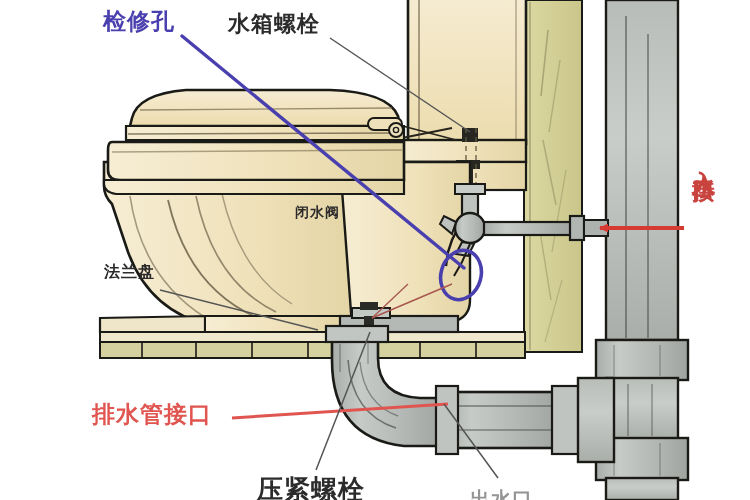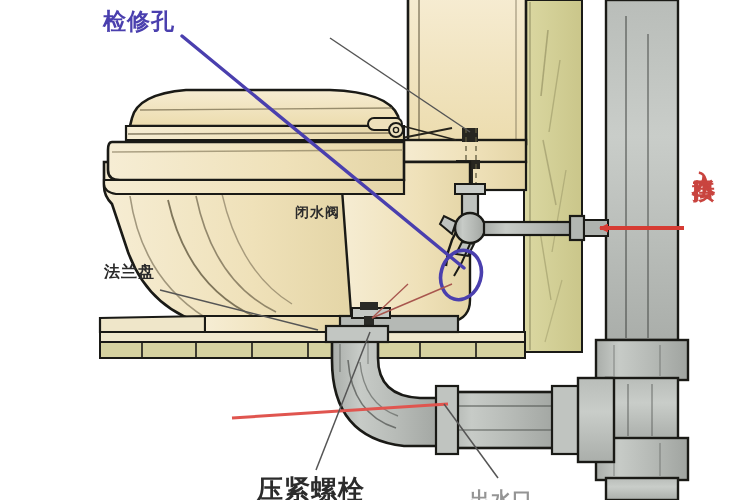--- a/index.html
+++ b/index.html
@@ -278,25 +278,27 @@
 
     <line x1="232" y1="418" x2="448" y2="404" stroke="#e0554f" stroke-width="3"></line>
 
     <line x1="316" y1="470" x2="370" y2="332" stroke="#555555" stroke-width="1.5"></line>
 
     <line x1="498" y1="478" x2="444" y2="404" stroke="#555555" stroke-width="1.5"></line>
   </svg>
 
   <div class="lbl lbl-purple" style="left:103px; top:10px; font-size:23px;">检修孔</div>
 
+  <div class="lbl lbl-black" style="left:228px; top:12px; font-size:22px;">水箱螺栓</div>
 
   <div class="lbl lbl-black" style="left:295px; top:206px; font-size:14px;">闭水阀</div>
 
   <div class="lbl lbl-black" style="left:104px; top:264px; font-size:16px;">法兰盘</div>
 
   <div class="lbl lbl-red lbl-vert" style="left:692px; top:152px; font-size:23px;">入水接口</div>
 
+  <div class="lbl lbl-red" style="left:92px; top:403px; font-size:23px; color:#e0554f;">排水管接口</div>
 
   <div class="lbl lbl-black" style="left:257px; top:476px; font-size:26px;">压紧螺栓</div>
 
   <div class="lbl lbl-black" style="left:470px; top:489px; font-size:20px; opacity:0.5;">出水口</div>
 
 </div>
 
 </body></html>

